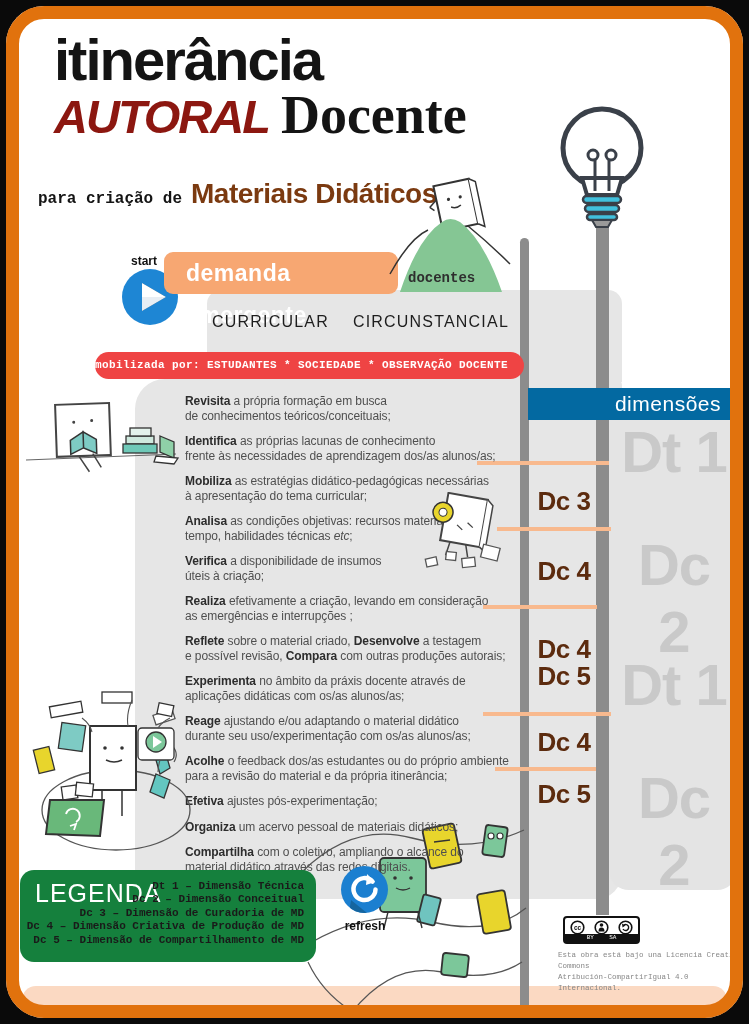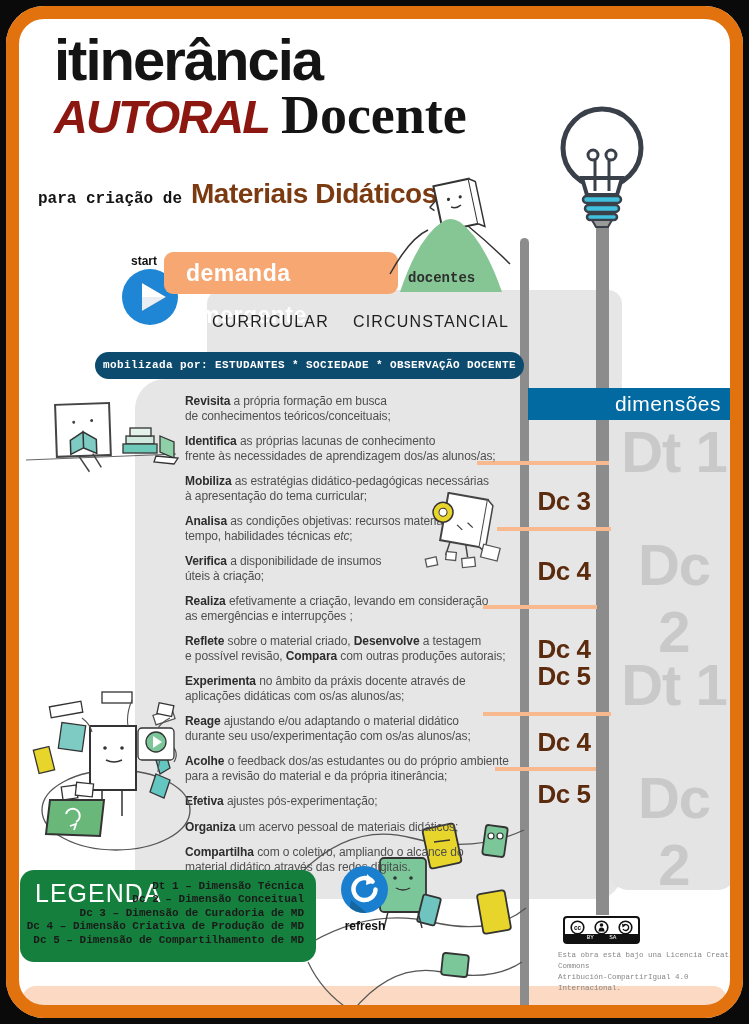--- a/index.html
+++ b/index.html
@@ -27,22 +27,22 @@
   .bar-thin{left:520px;top:238px;width:9px;height:772px;background:#8C8C8C;border-radius:5px 5px 0 0;z-index:2;}
   .bar-cord{left:596px;top:218px;width:13px;height:697px;background:#8C8C8C;z-index:2;}
   .strip{left:22px;top:986px;width:705px;height:28px;background:#FBD9C2;border-radius:14px;z-index:1;}
 
   
   .start-lbl{left:131px;top:254px;font-size:12px;font-weight:700;color:#111;z-index:4;}
   .play{left:122px;top:269px;width:56px;height:56px;border-radius:50%;background:#1E86D4;z-index:4;overflow:hidden;cursor:pointer;}
   .banner{left:164px;top:252px;width:234px;height:42px;background:#F7A772;border-radius:9px;z-index:4;
           color:#fff;font-size:23px;font-weight:600;line-height:42px;padding-left:22px;box-sizing:border-box;letter-spacing:0.5px;}
   .types{left:212px;top:313px;z-index:4;font-size:16px;color:#1e1e1e;letter-spacing:1.2px;display:flex;gap:24px;font-weight:500;}
-  .mobil{left:95px;top:352px;width:429px;height:27px;background:#0c4a6e;border-radius:14px;z-index:4;
-         color:#fff;font-family:"Liberation Mono",monospace;font-weight:700;font-size:11px;line-height:27px;text-align:center;letter-spacing:0.4px;}
+  .mobil{left:95px;top:352px;width:429px;height:27px;background:#ef4444;border-radius:14px;z-index:4;
+         color:#fff;font-family:"Liberation Mono",monospace;font-weight:700;font-size:11px;line-height:27px;text-align:left;letter-spacing:0.4px;}
   .dims-banner{left:528px;top:388px;width:209px;height:32px;background:#0369a1;z-index:4;color:#fff;
                font-size:21px;line-height:32px;text-align:right;padding-right:16px;box-sizing:border-box;letter-spacing:0.5px;}
 
   
   #steps{left:185px;top:394px;width:345px;z-index:4;}
   .step{font-size:12px;line-height:14.5px;color:#4f4f4f;white-space:pre-line;margin-bottom:11px;letter-spacing:-0.1px;}
   .step .lead{font-weight:700;color:#2d2d2d;}
   .step .it{font-style:italic;}
 
   

